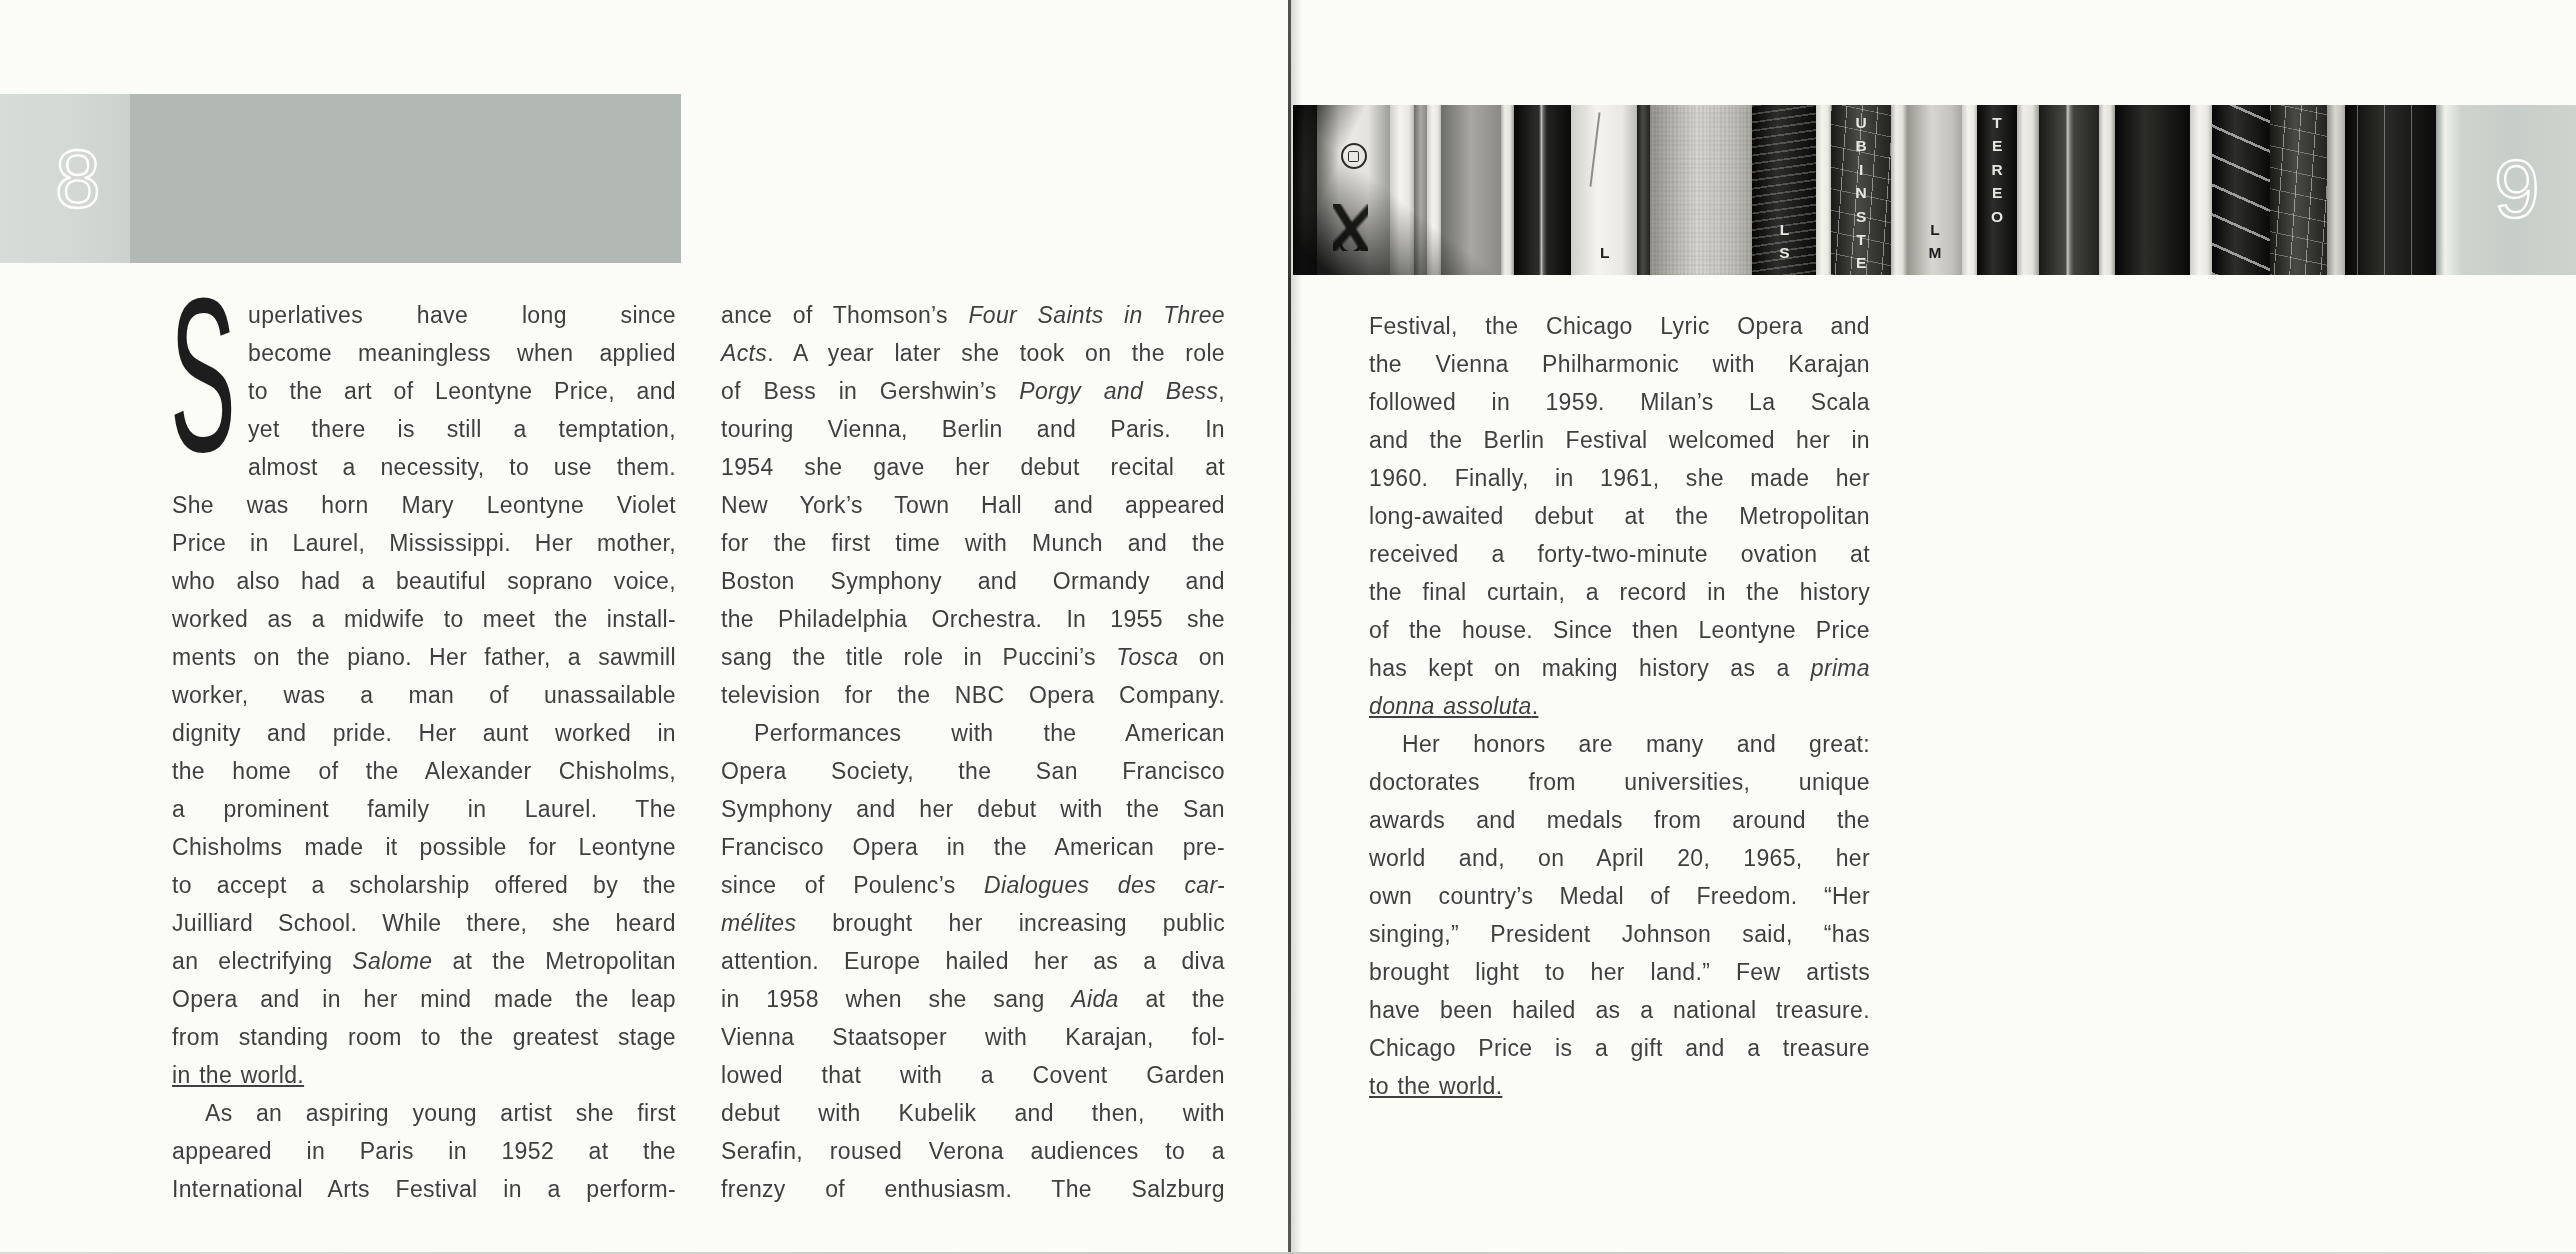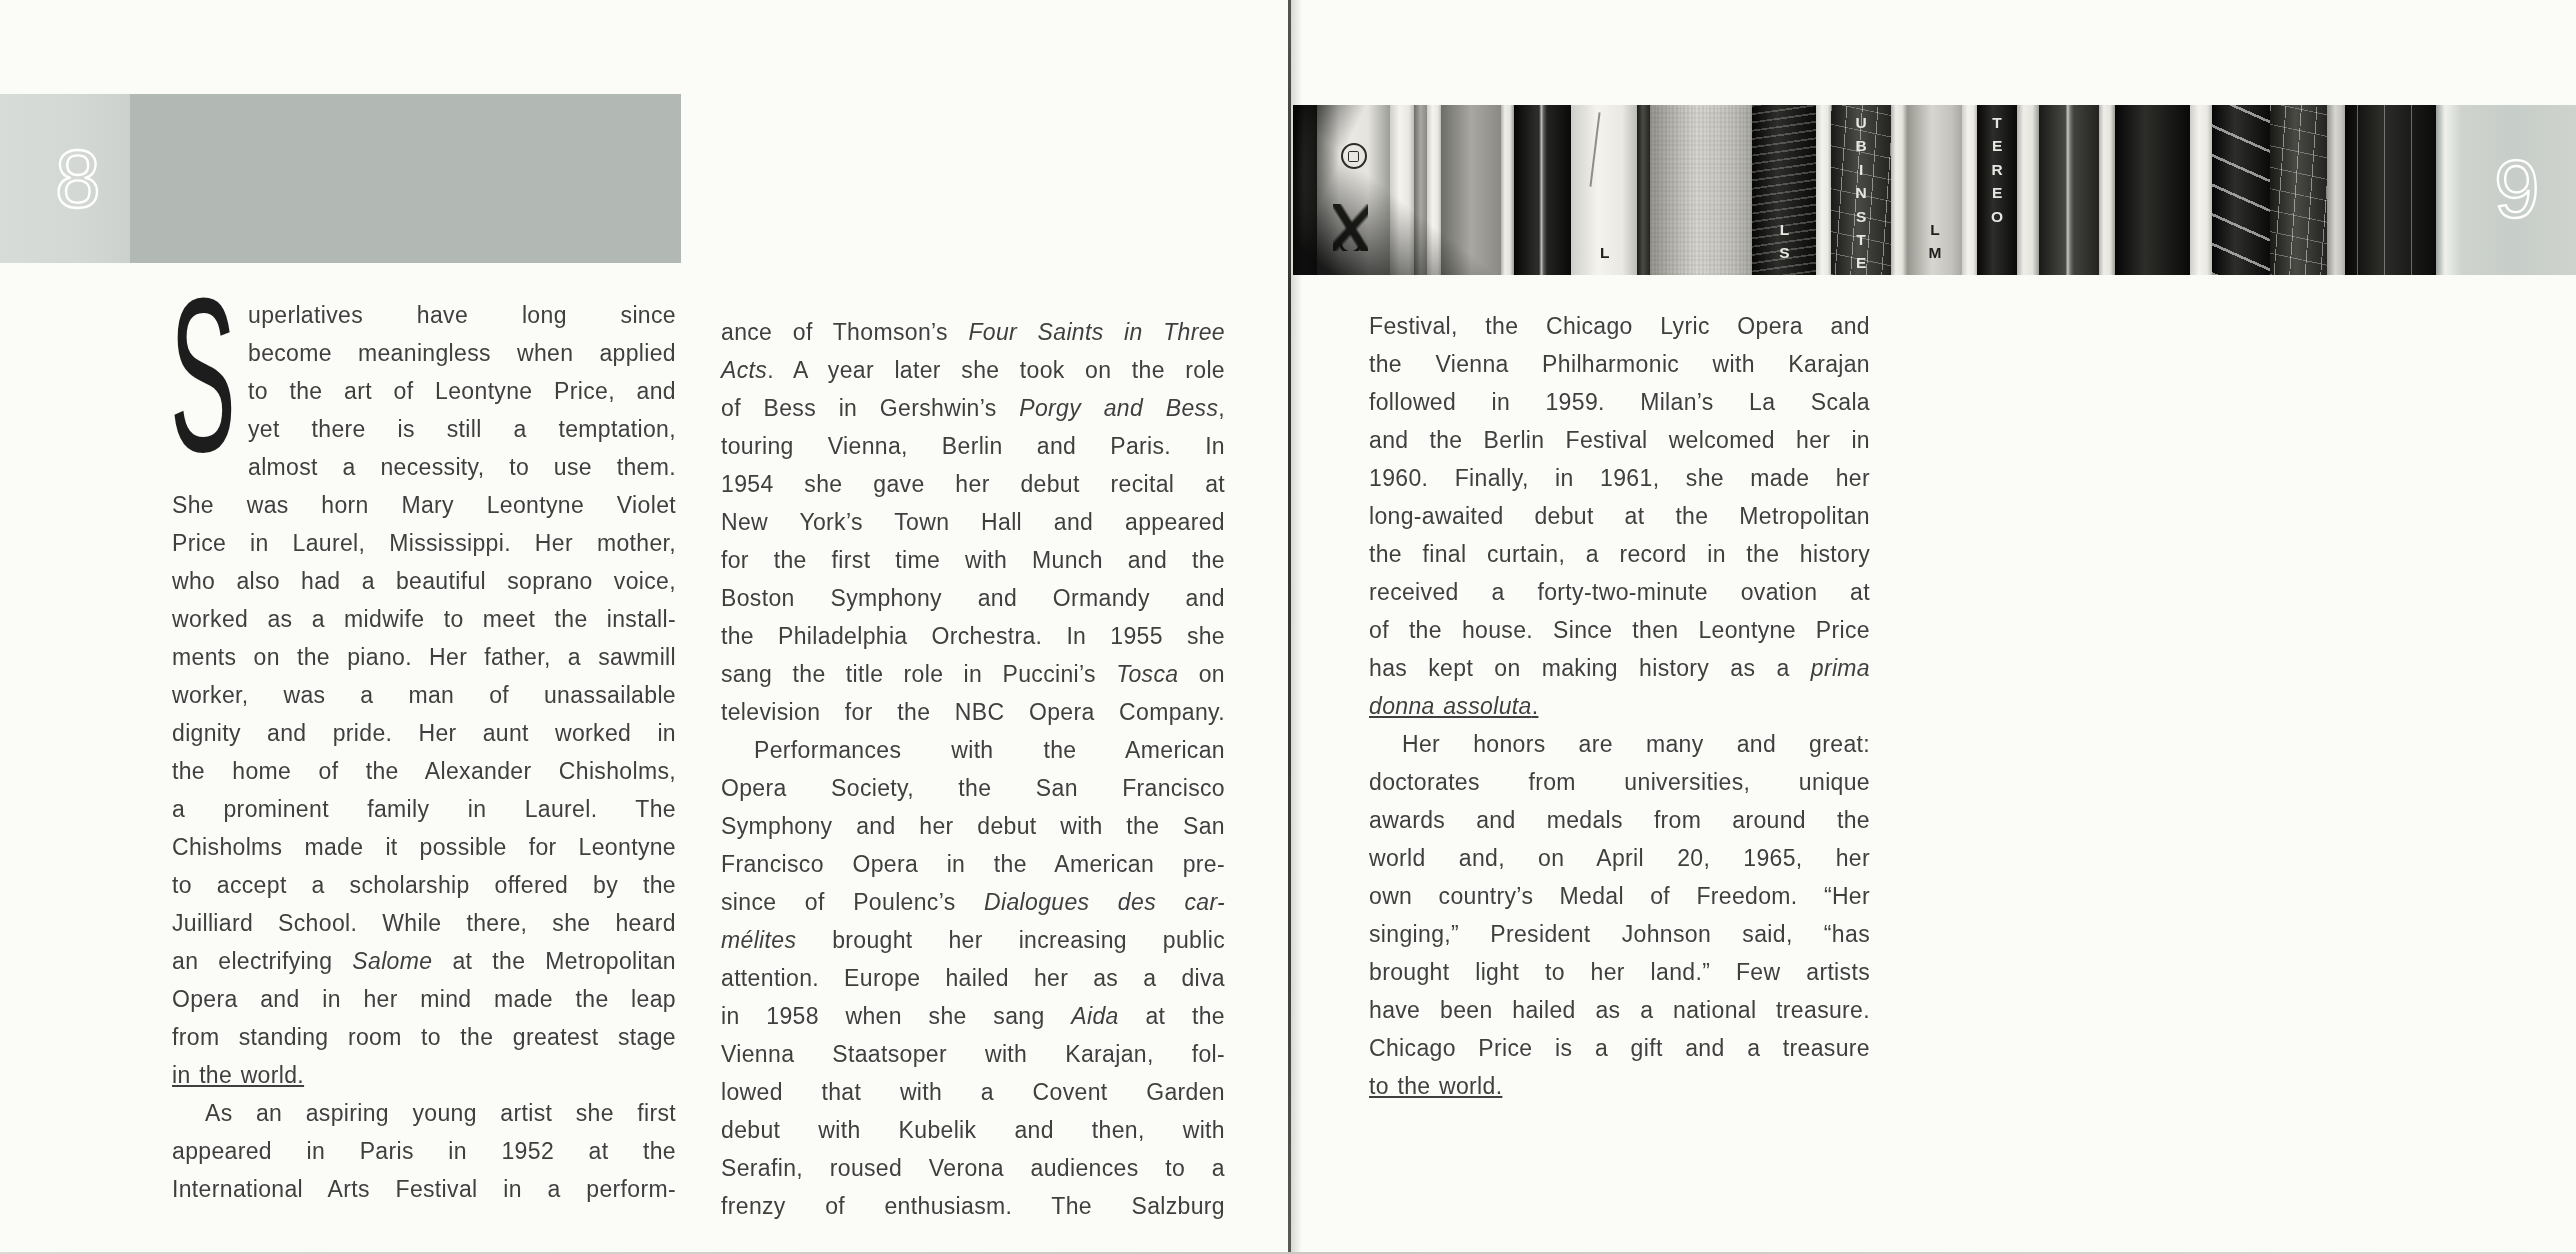--- a/index.html
+++ b/index.html
@@ -27,21 +27,21 @@
   .fold{position:absolute;left:1288px;top:0;width:2.7px;height:1255px;
     background:linear-gradient(180deg,#55554f,var(--fold,#34342f) 25%,#3e3e39 75%,#5a5a52);}
   .fold-shade{position:absolute;left:1291px;top:0;width:11px;height:1255px;
     background:linear-gradient(90deg,rgba(0,0,0,.14),rgba(0,0,0,0));}
   .bottom-edge{position:absolute;left:0;bottom:0;width:100%;height:2.7px;
     background:linear-gradient(90deg,#dadad4,#c8c8c2 50%,#dadad4);}
   
   .col{position:absolute;width:504px;font-size:23px;line-height:38px;
     color:var(--ink,#3f3f3f);letter-spacing:.015em;word-spacing:1.8px;}
   .col-1{left:172px;top:296px;}
-  .col-2{left:721px;top:296px;margin-top:17px;}
+  .col-2{left:721px;top:296px;}
   .col-3{left:1369px;top:307px;width:501px;}
   .ln{text-align:justify;text-align-last:justify;white-space:normal;}
   .ln.last{text-align-last:left;text-decoration:underline;}
   .ln.ind{text-indent:33px;}
   .ln.dc{margin-left:76px;}
   .ln em{font-style:italic;}
   .dropcap{position:absolute;left:170px;top:266px;font-size:219px;line-height:1;
     color:var(--dropcap,#1d1d1d);transform:scaleX(.45);transform-origin:0 0;}
   
   .photo{position:absolute;left:1293px;top:105px;width:1143px;height:170px;
@@ -191,22 +191,22 @@
     <div class="ln"><span>Serafin, roused Verona audiences to a</span></div>
     <div class="ln"><span>frenzy of enthusiasm. The Salzburg</span></div>
   </div>
 <div class="col col-3">
     <div class="ln"><span>Festival, the Chicago Lyric Opera and</span></div>
     <div class="ln"><span>the Vienna Philharmonic with Karajan</span></div>
     <div class="ln"><span>followed in 1959. Milan’s La Scala</span></div>
     <div class="ln"><span>and the Berlin Festival welcomed her in</span></div>
     <div class="ln"><span>1960. Finally, in 1961, she made her</span></div>
     <div class="ln"><span>long-awaited debut at the Metropolitan</span></div>
+    <div class="ln"><span>received a forty-two-minute ovation at</span></div>
     <div class="ln"><span>the final curtain, a record in the history</span></div>
-    <div class="ln"><span>received a forty-two-minute ovation at</span></div>
     <div class="ln"><span>of the house. Since then Leontyne Price</span></div>
     <div class="ln"><span>has kept on making history as a </span><em>prima</em></div>
     <div class="ln last"><em>donna assoluta</em><span>.</span></div>
     <div class="ln ind"><span>Her honors are many and great:</span></div>
     <div class="ln"><span>doctorates from universities, unique</span></div>
     <div class="ln"><span>awards and medals from around the</span></div>
     <div class="ln"><span>world and, on April 20, 1965, her</span></div>
     <div class="ln"><span>own country’s Medal of Freedom. “Her</span></div>
     <div class="ln"><span>singing,” President Johnson said, “has</span></div>
     <div class="ln"><span>brought light to her land.” Few artists</span></div>

